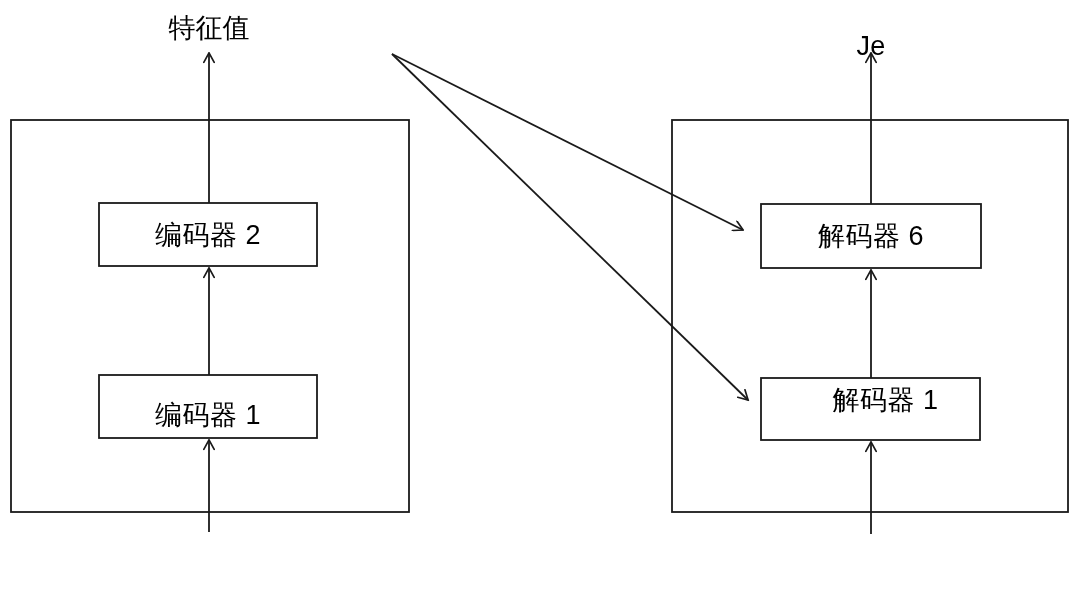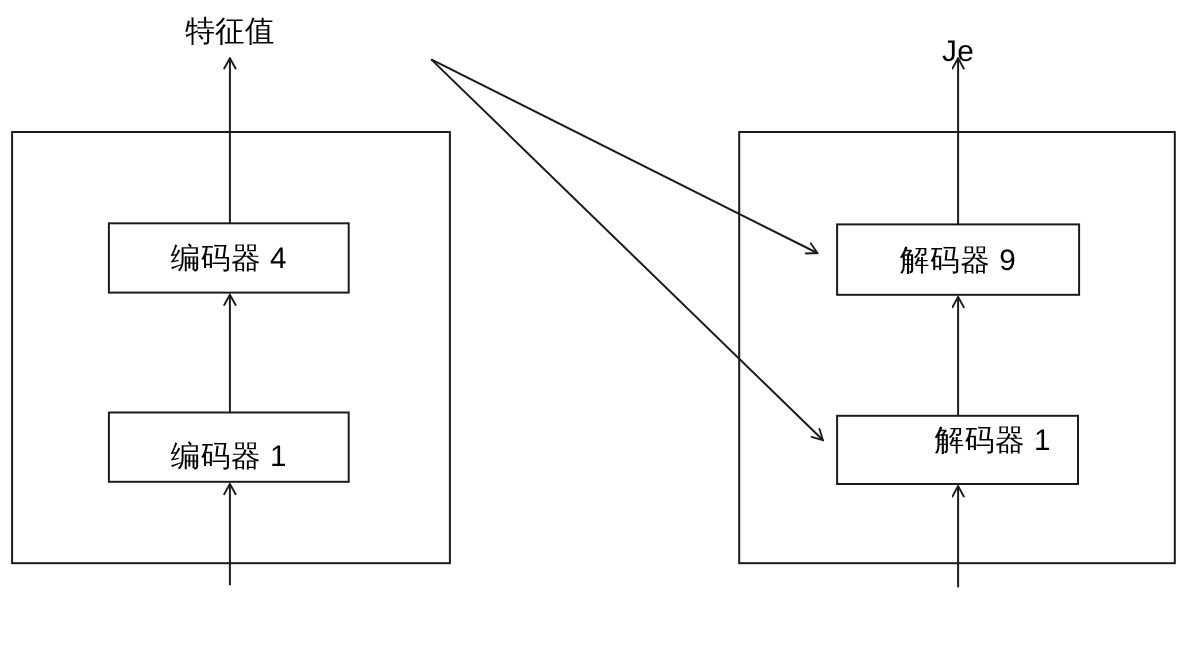--- a/index.html
+++ b/index.html
@@ -86,25 +86,25 @@
     <line x1="871" y1="534" x2="871" y2="442" stroke="#1a1a1a" stroke-width="1.8" marker-end="url(#arrowOpen)"></line>
 
     <line x1="392" y1="54" x2="743" y2="230" stroke="#1a1a1a" stroke-width="1.8" marker-end="url(#arrowOpen)"></line>
 
     <line x1="392" y1="54" x2="748" y2="400" stroke="#1a1a1a" stroke-width="1.8" marker-end="url(#arrowOpen)"></line>
 
   </svg>
 
   <div class="node-label io-label" style="left:109px; top:8px; width:200px; height:40px;">特征值</div>
 
-  <div class="node-label block-label" style="left:99px; top:203px; width:218px; height:63px;">编码器 4</div>
+  <div class="node-label block-label" style="left:99px; top:203px; width:218px; height:63px;">编码器 2</div>
 
   <div class="node-label block-label" style="left:99px; top:375px; width:218px; height:80px;">编码器 1</div>
 
 
   <div class="node-label io-label latin" style="left:791px; top:6px; width:160px; height:40px;">Je</div>
 
-  <div class="node-label block-label" style="left:761px; top:204px; width:220px; height:64px;">解码器 9</div>
+  <div class="node-label block-label" style="left:761px; top:204px; width:220px; height:64px;">解码器 6</div>
 
-  <div class="node-label block-label" style="left:793px; top:378px; width:219px; height:44px;">解码器 1</div>
+  <div class="node-label block-label" style="left:776px; top:378px; width:219px; height:44px;">解码器 1</div>
 
 
 </div>
 
 </body></html>

